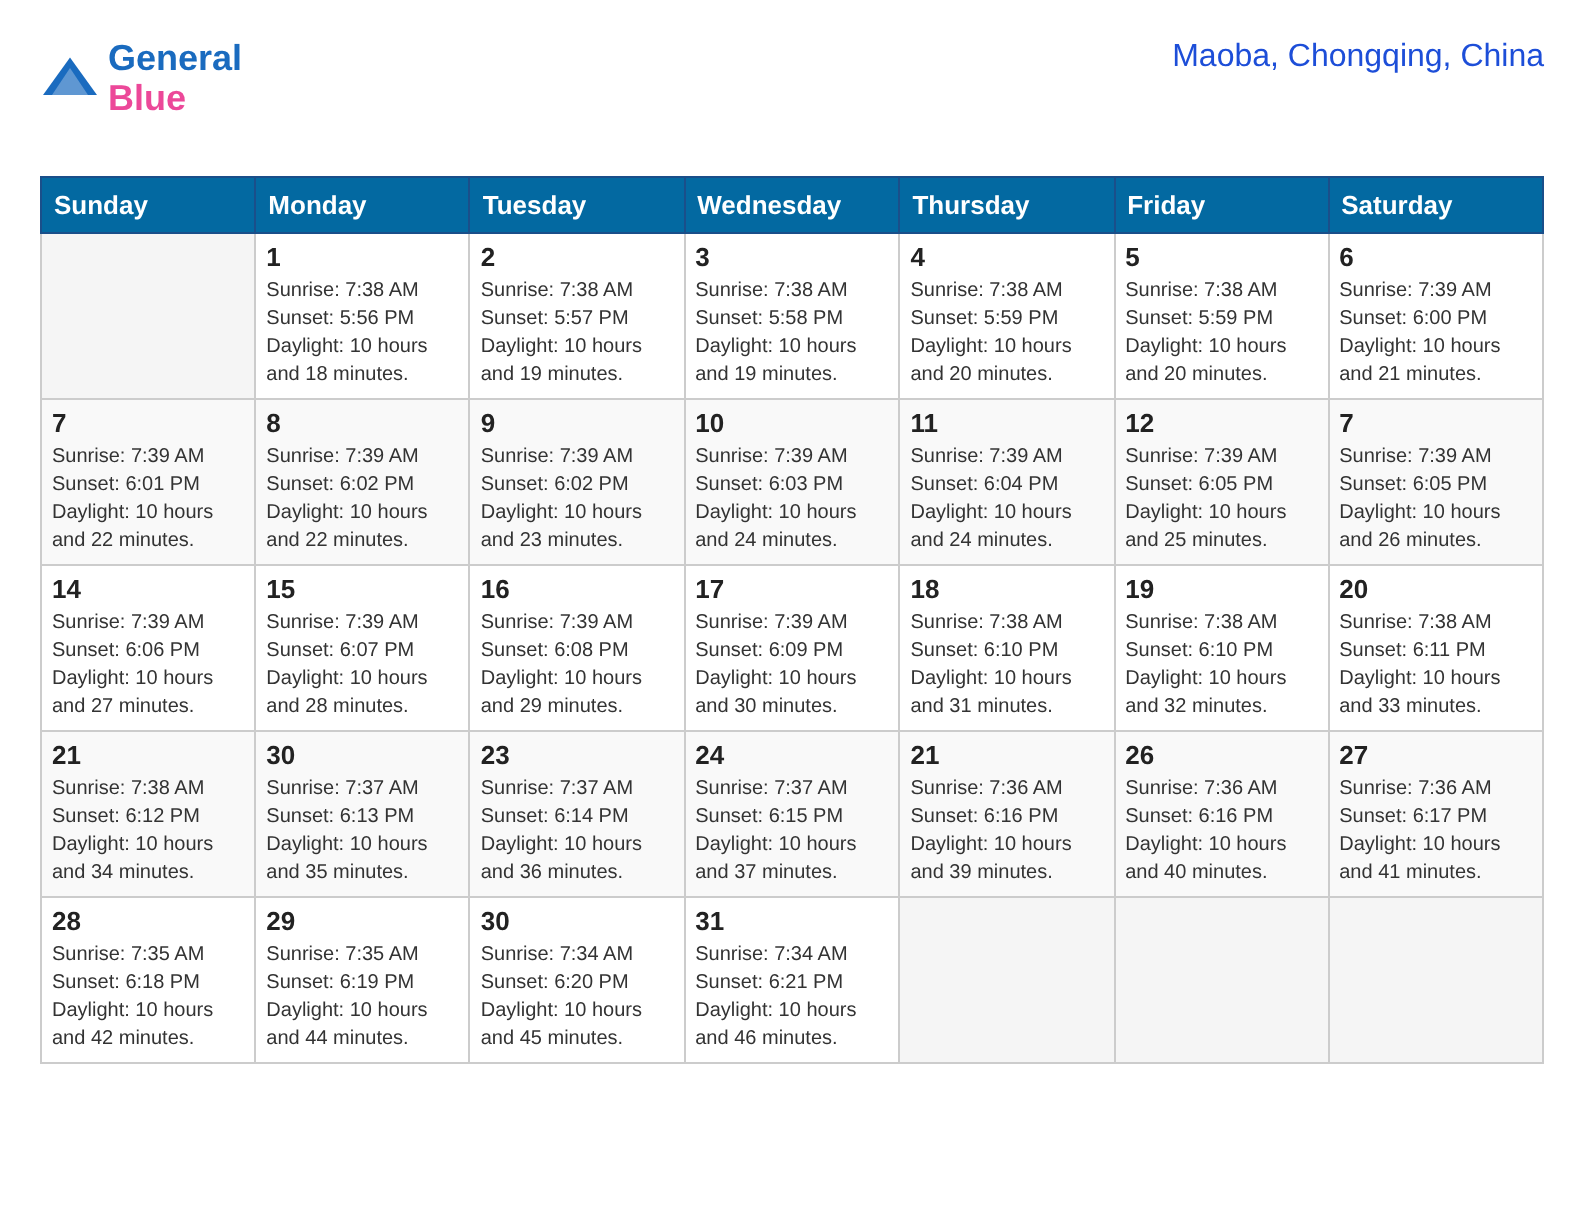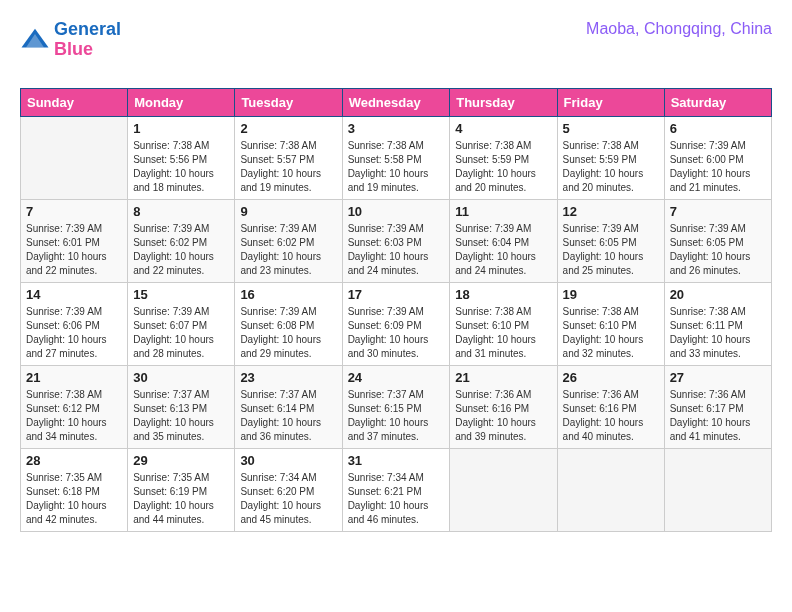--- a/index.html
+++ b/index.html
@@ -37,29 +37,29 @@
     .title-block {
       text-align: right;
     }
     .main-title {
       font-size: 32px;
       font-weight: bold;
       color: #222;
     }
     .subtitle {
       font-size: 16px;
-      color: #8b5cf6;
+      color: #1d4ed8;
     }
     .calendar-table {
       width: 100%;
       border-collapse: collapse;
       font-size: 11px;
     }
     .calendar-table th {
-      background-color: #ec4899;
+      background-color: #0369a1;
       color: #fff;
       text-align: left;
       padding: 6px 6px;
       font-size: 13px;
       font-weight: bold;
       border: 1px solid #1a4f8a;
     }
     .calendar-table td {
       border: 1px solid #ccc;
       vertical-align: top;

